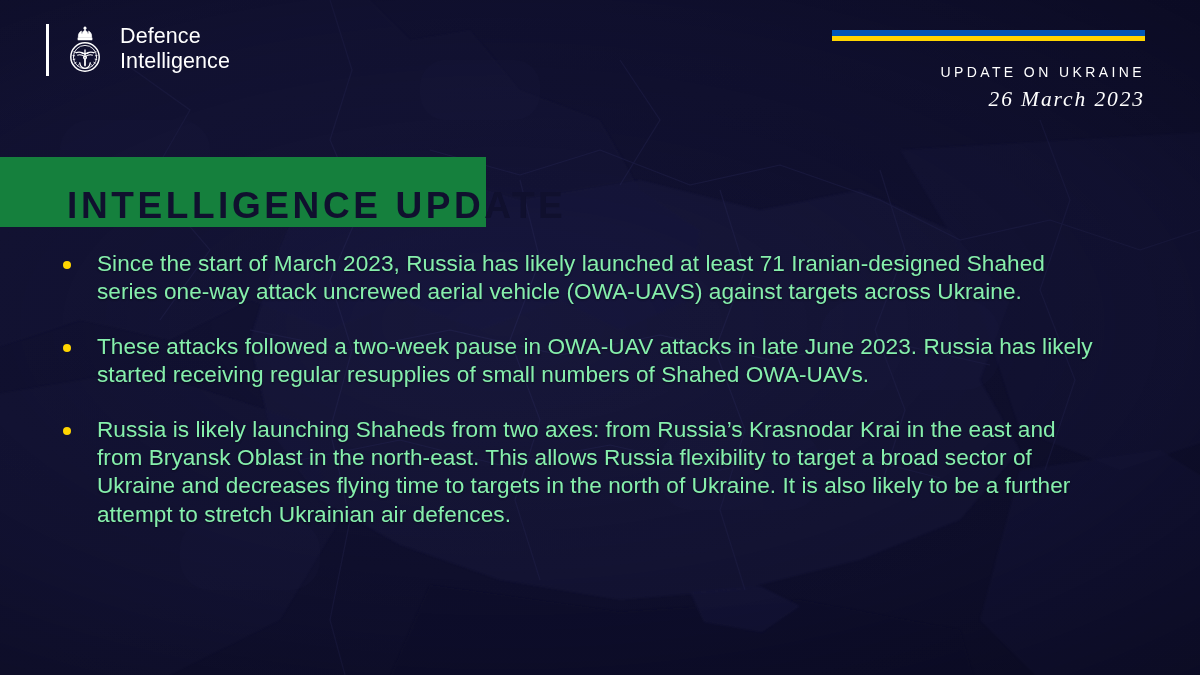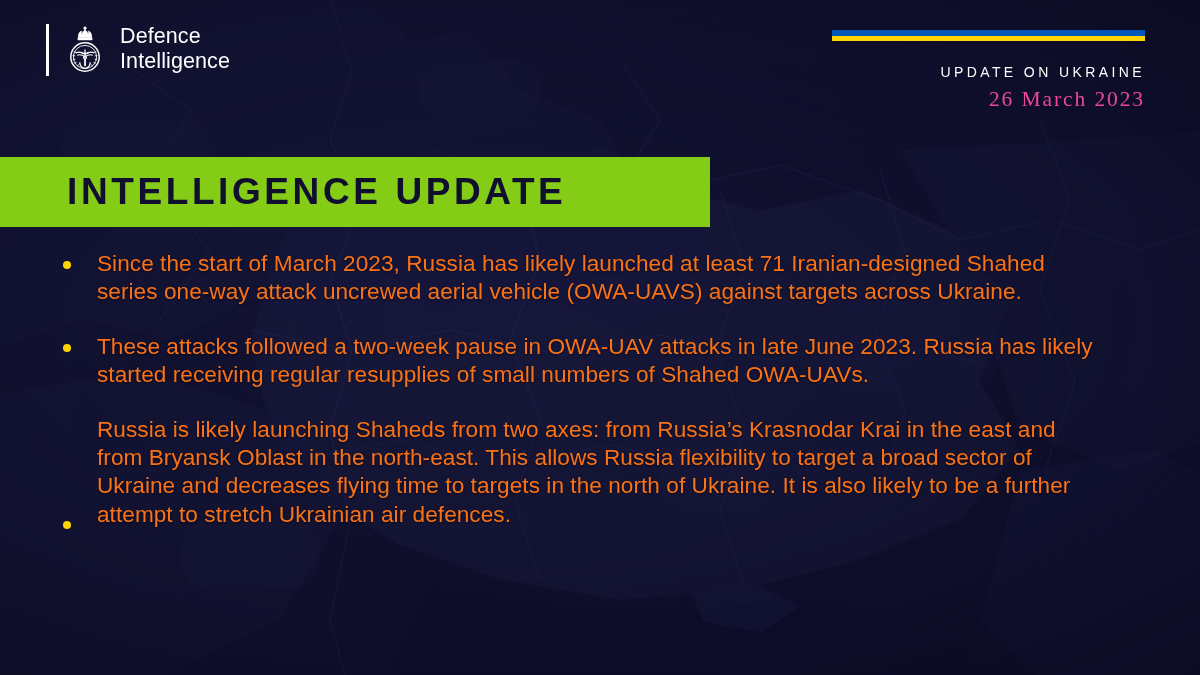--- a/index.html
+++ b/index.html
@@ -36,46 +36,46 @@
   
   .hdr-right { position:absolute; right:55px; top:30px; text-align:right; }
   .flagbar { width:313px; height:11px; margin-left:auto; margin-bottom:18px; }
   .flagbar .blue { height:5.5px; background:#0057b7; }
   .flagbar .yellow { height:5.5px; background:#ffd500; }
   .hdr-title {
     color:#ffffff; font-size:14px; letter-spacing:3.4px;
     font-weight:400; white-space:nowrap; line-height:26px;
   }
   .hdr-date {
-    color:#ec4899; font-family:"Liberation Serif", serif;
-    font-size:21.5px; letter-spacing:1.9px;
+    color:#ffffff; font-family:"Liberation Serif", serif;
+    font-style:italic; font-size:21.5px; letter-spacing:1.9px;
     line-height:28px; white-space:nowrap;text-align:right;
   }
 
   
   .banner {
-    position:absolute; left:0; top:157px; width:710px; height:70px;
-    background:#84cc16; display:flex; align-items:center;
+    position:absolute; left:0; top:157px; width:486px; height:70px;
+    background:#15803d; display:flex; align-items:flex-end;
   }
   .banner-text {
     margin-left:67px; color:#10102e;
     font-size:37px; font-weight:700; letter-spacing:3.6px;
     white-space:nowrap;
   }
 
   
   .bullets { position:absolute; left:63px; top:250px; width:1080px; }
   .bullet { display:flex; margin-bottom:26px; }
-  .bullet:last-child { margin-bottom:16px;align-items:flex-end; }
+  .bullet:last-child { margin-bottom:16px; }
   .dot {
     flex:0 0 auto; width:8px; height:8px; border-radius:50%;
     background:#ffd500; margin-top:11px; margin-right:26px;
   }
   .btext {
-    color:#f97316; font-size:22.6px; line-height:28.4px;
+    color:#86efac; font-size:22.6px; line-height:28.4px;
     font-weight:400; letter-spacing:0.05px;
     text-shadow:0 1px 2px rgba(0,0,0,0.45);
     max-width:1000px;
   }
 </style>
 </head>
 <body>
 
 <div id="bg-wrap">
   <svg viewBox="0 0 1200 675" xmlns="http://www.w3.org/2000/svg">

